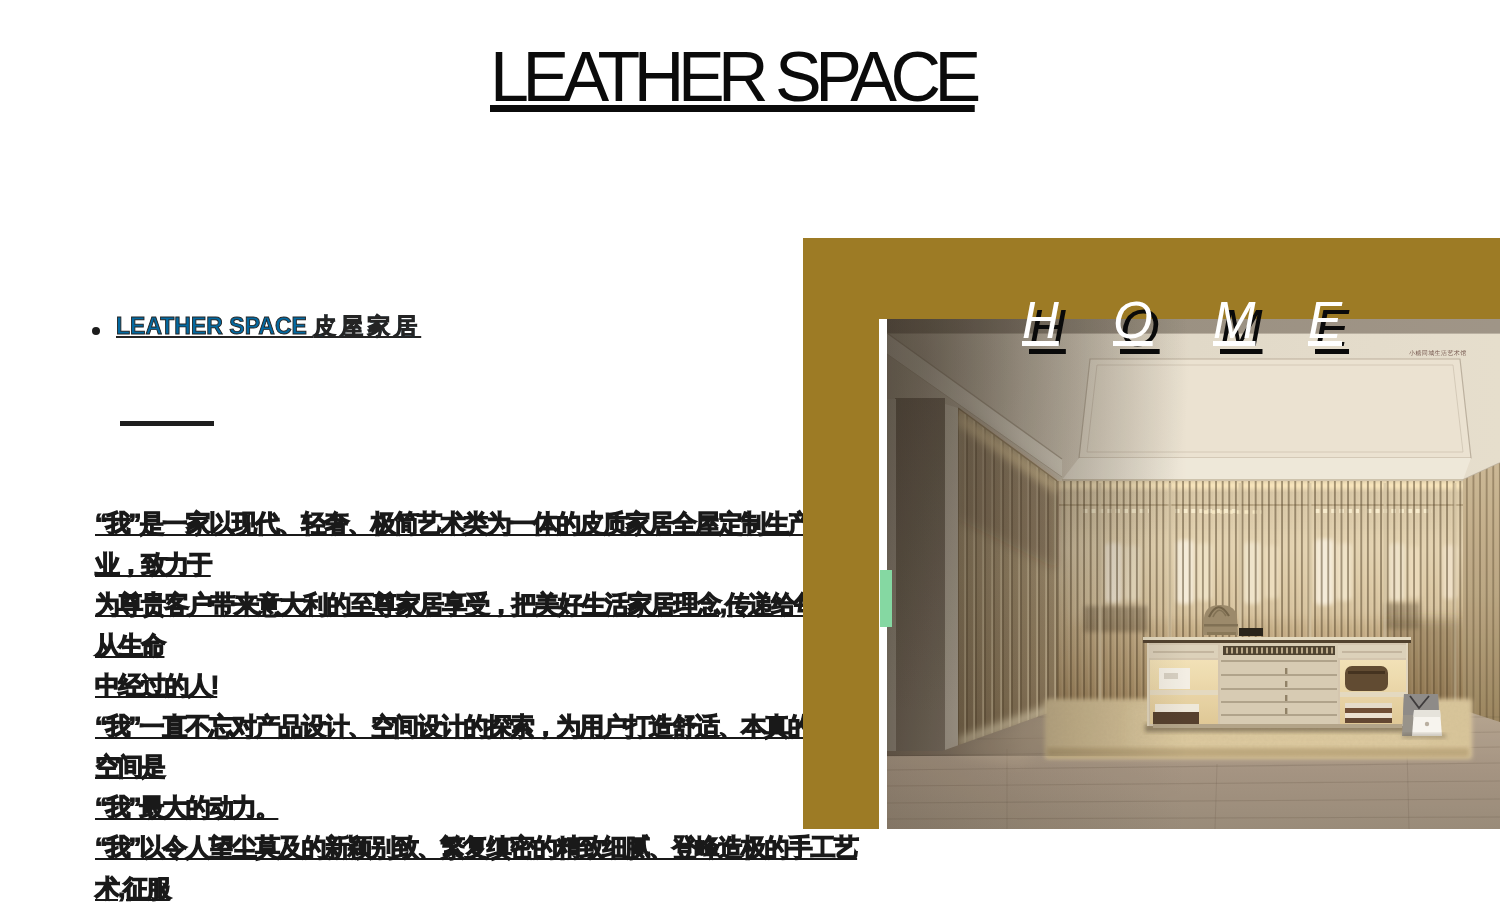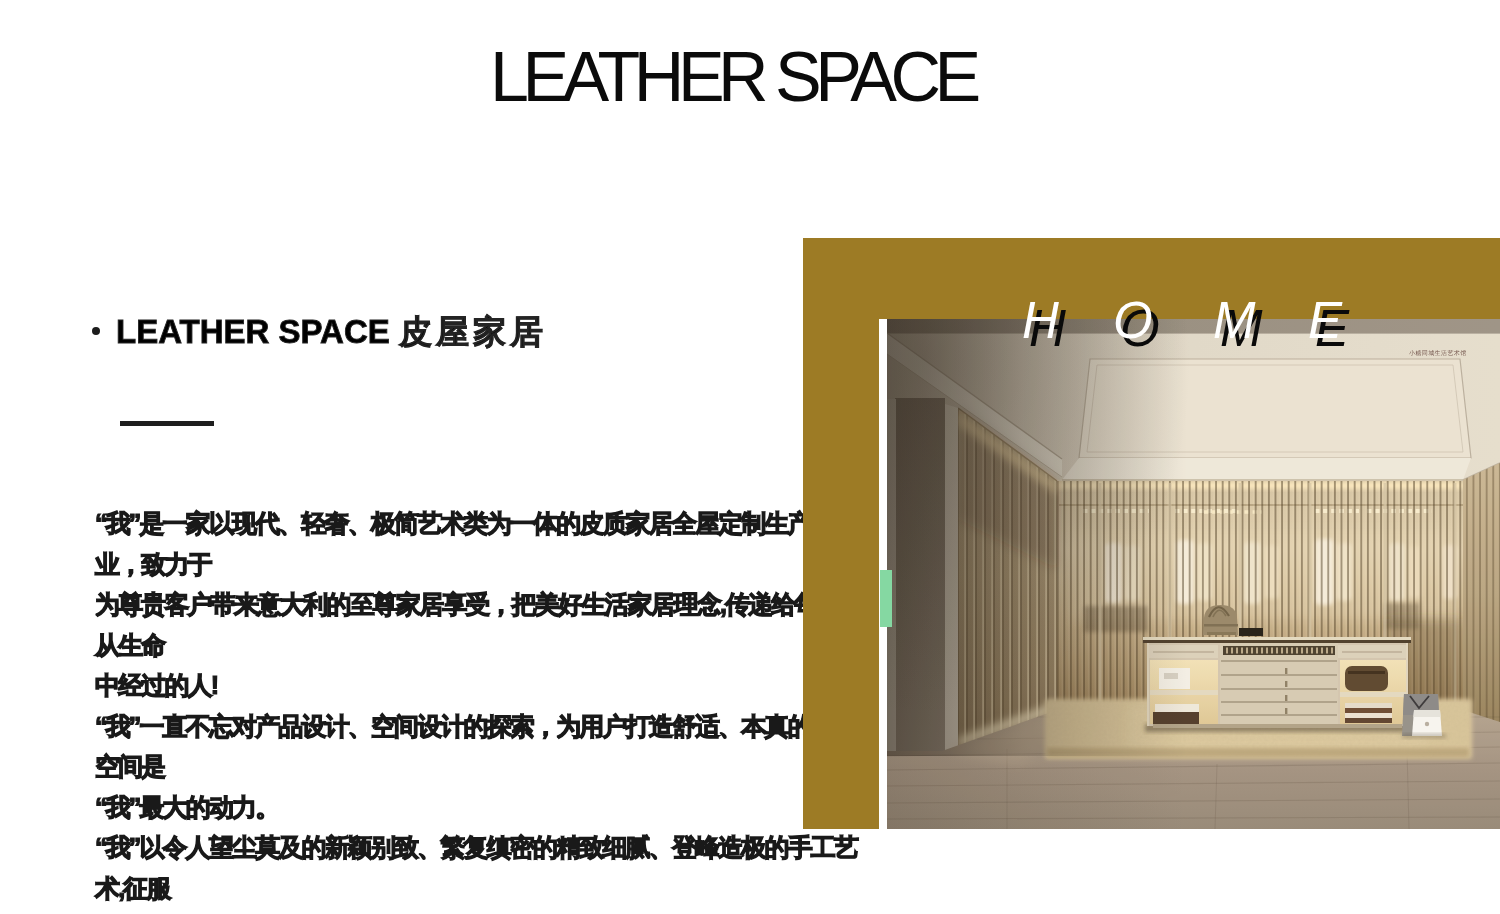--- a/index.html
+++ b/index.html
@@ -1,26 +1,26 @@
 <!DOCTYPE html>
 <html><head>
 <meta charset="utf-8">
 <style>
   html,body{margin:0;padding:0;background:#ffffff;width:1500px;height:914px;overflow:hidden;}
   body{font-family:"Liberation Sans",sans-serif;position:relative;}
-  .abs{position:absolute;}
+  .abs{position:absolute;text-decoration:underline;}
 </style>
 </head>
 <body>
 
 <div class="abs" id="title" style="left:490px;top:42px;font-size:70px;line-height:1;letter-spacing:-6.5px;color:#0b0b0b;white-space:nowrap;">LEATHER SPACE</div>
 
 <div class="abs" style="left:92px;top:327px;width:8px;height:8px;border-radius:50%;background:#1c1c1c;"></div>
 
-<div class="abs" id="subhead" style="left:116px;top:314px;font-size:33px;line-height:1.1;font-weight:bold;color:#000000;white-space:nowrap;-webkit-text-stroke:0.9px #242424;">LEATHER SPACE <span style="letter-spacing:4px;">皮屋家居</span></div>
+<div class="abs" id="subhead" style="left:116px;top:314px;font-size:23px;line-height:1.1;font-weight:bold;color:#0369a1;white-space:nowrap;-webkit-text-stroke:0.9px #242424;">LEATHER SPACE <span style="letter-spacing:4px;">皮屋家居</span></div>
 
 <div class="abs" style="left:120px;top:421px;width:94px;height:5px;background:#1e1e1e;"></div>
 
 <div class="abs" id="para" style="left:95px;top:503px;width:780px;font-size:25px;line-height:40.5px;font-weight:bold;color:#191919;letter-spacing:-1.85px;-webkit-text-stroke:1.2px #191919;">
 “我”是一家以现代、轻奢、极简艺术类为一体的皮质家居全屋定制生产企业，致力于<br>
 为尊贵客户带来意大利的至尊家居享受，把美好生活家居理念,传递给每一个从生命<br>
 中经过的人!<br>
 “我”一直不忘对产品设计、空间设计的探索，为用户打造舒适、本真的居家空间是<br>
 “我”最大的动力。<br>
 “我”以令人望尘莫及的新颖别致、繁复缜密的精致细腻、登峰造极的手工艺术,征服<br>

